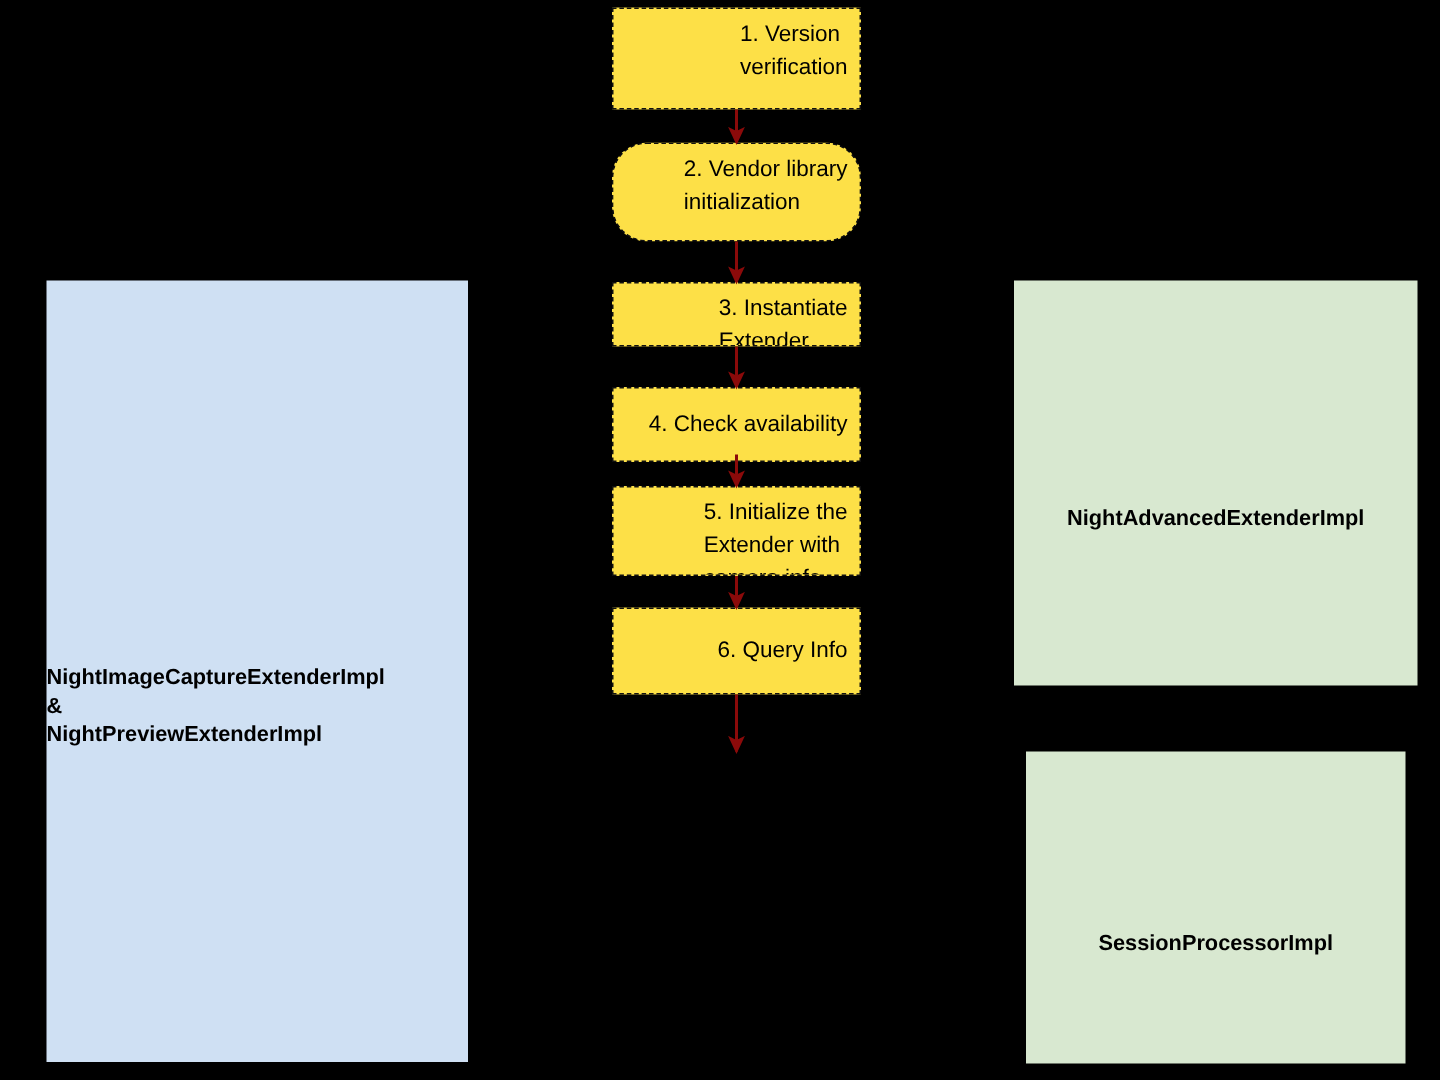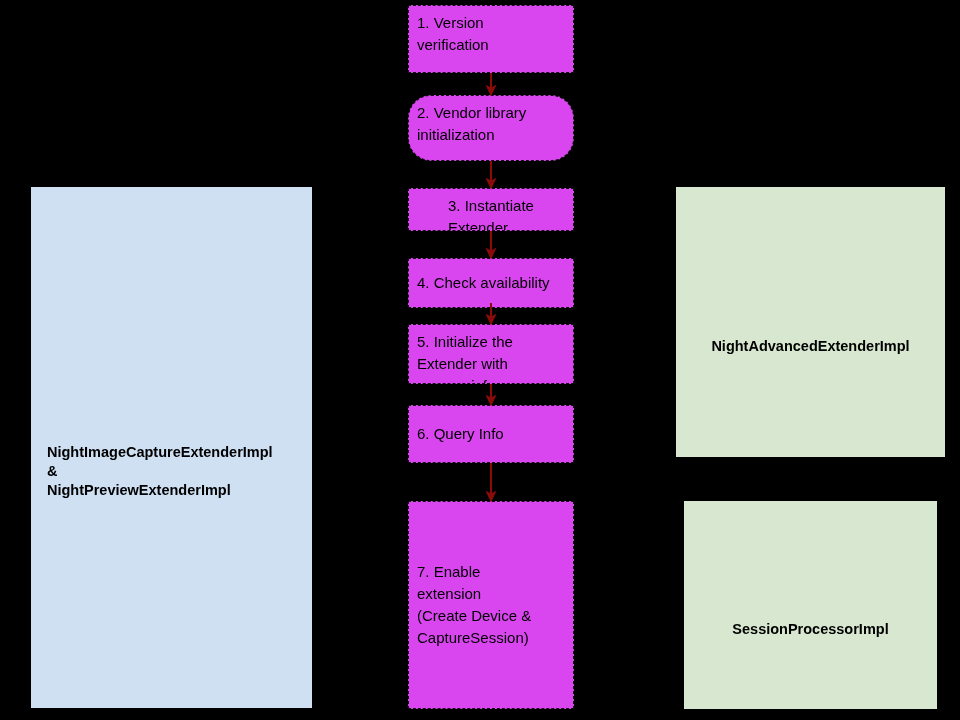--- a/index.html
+++ b/index.html
@@ -24,26 +24,26 @@
   .node {
     position: absolute;
     box-sizing: border-box;
     color: #000000;
     font-size: 15px;
     line-height: 22px;
     overflow: hidden;
   }
   
   .step {
-    background: #d946ef;
+    background: #fde047;
     border: 1px dashed #111111;
     padding: 6px 8px 6px 8px;
     display: flex;
     align-items: flex-start;
-    justify-content: flex-start;
+    justify-content: flex-end;
     text-align: left;
     font-weight: 400;
   }
   .step.vcenter {
     align-items: center;
   }
   .step-label {
     display: block;
     white-space: pre-line;
   }
@@ -53,21 +53,21 @@
     display: flex;
     font-weight: bold;
     font-size: 14.5px;
     line-height: 19px;
   }
   .panel-blue {
     background: #cfe0f3;
     align-items: center;
     justify-content: flex-start;
     text-align: left;
-    padding-left: 16px;
+    padding-left: 0;
   }
   .panel-green {
     background: #d8e8d0;
     align-items: center;
     justify-content: center;
     text-align: center;
   }
   .panel-label {
     display: block;
     white-space: pre-line;
@@ -122,26 +122,20 @@
   <div class="node step" id="step-5" style="left: 408px; top: 324px; width: 166px; height: 60px;">
     <span class="step-label">5. Initialize the
 Extender with
 camera info</span>
   </div>
 
   <div class="node step vcenter" id="step-6" style="left: 408px; top: 405px; width: 166px; height: 58px;">
     <span class="step-label">6. Query Info</span>
   </div>
 
-  <div class="node step vcenter" id="step-7" style="left: 408px; top: 501px; width: 166px; height: 208px;">
-    <span class="step-label">7. Enable
-extension
-(Create Device &amp;
-CaptureSession)</span>
-  </div>
 
   <svg class="connectors" viewBox="0 0 960 720" xmlns="http://www.w3.org/2000/svg">
     <defs>
       <marker id="arrowhead" markerWidth="7" markerHeight="7" refX="5.2" refY="3.2" orient="auto" markerUnits="strokeWidth">
         <path d="M0,0.4 L6,3.2 L0,6 L1.4,3.2 Z" fill="#8b0a0a"></path>
       </marker>
     </defs>
     <g id="connector-group">
         <line x1="491" y1="73" x2="491" y2="95" stroke="#8b0a0a" stroke-width="2" marker-end="url(#arrowhead)"></line>
         <line x1="491" y1="161" x2="491" y2="188" stroke="#8b0a0a" stroke-width="2" marker-end="url(#arrowhead)"></line>

